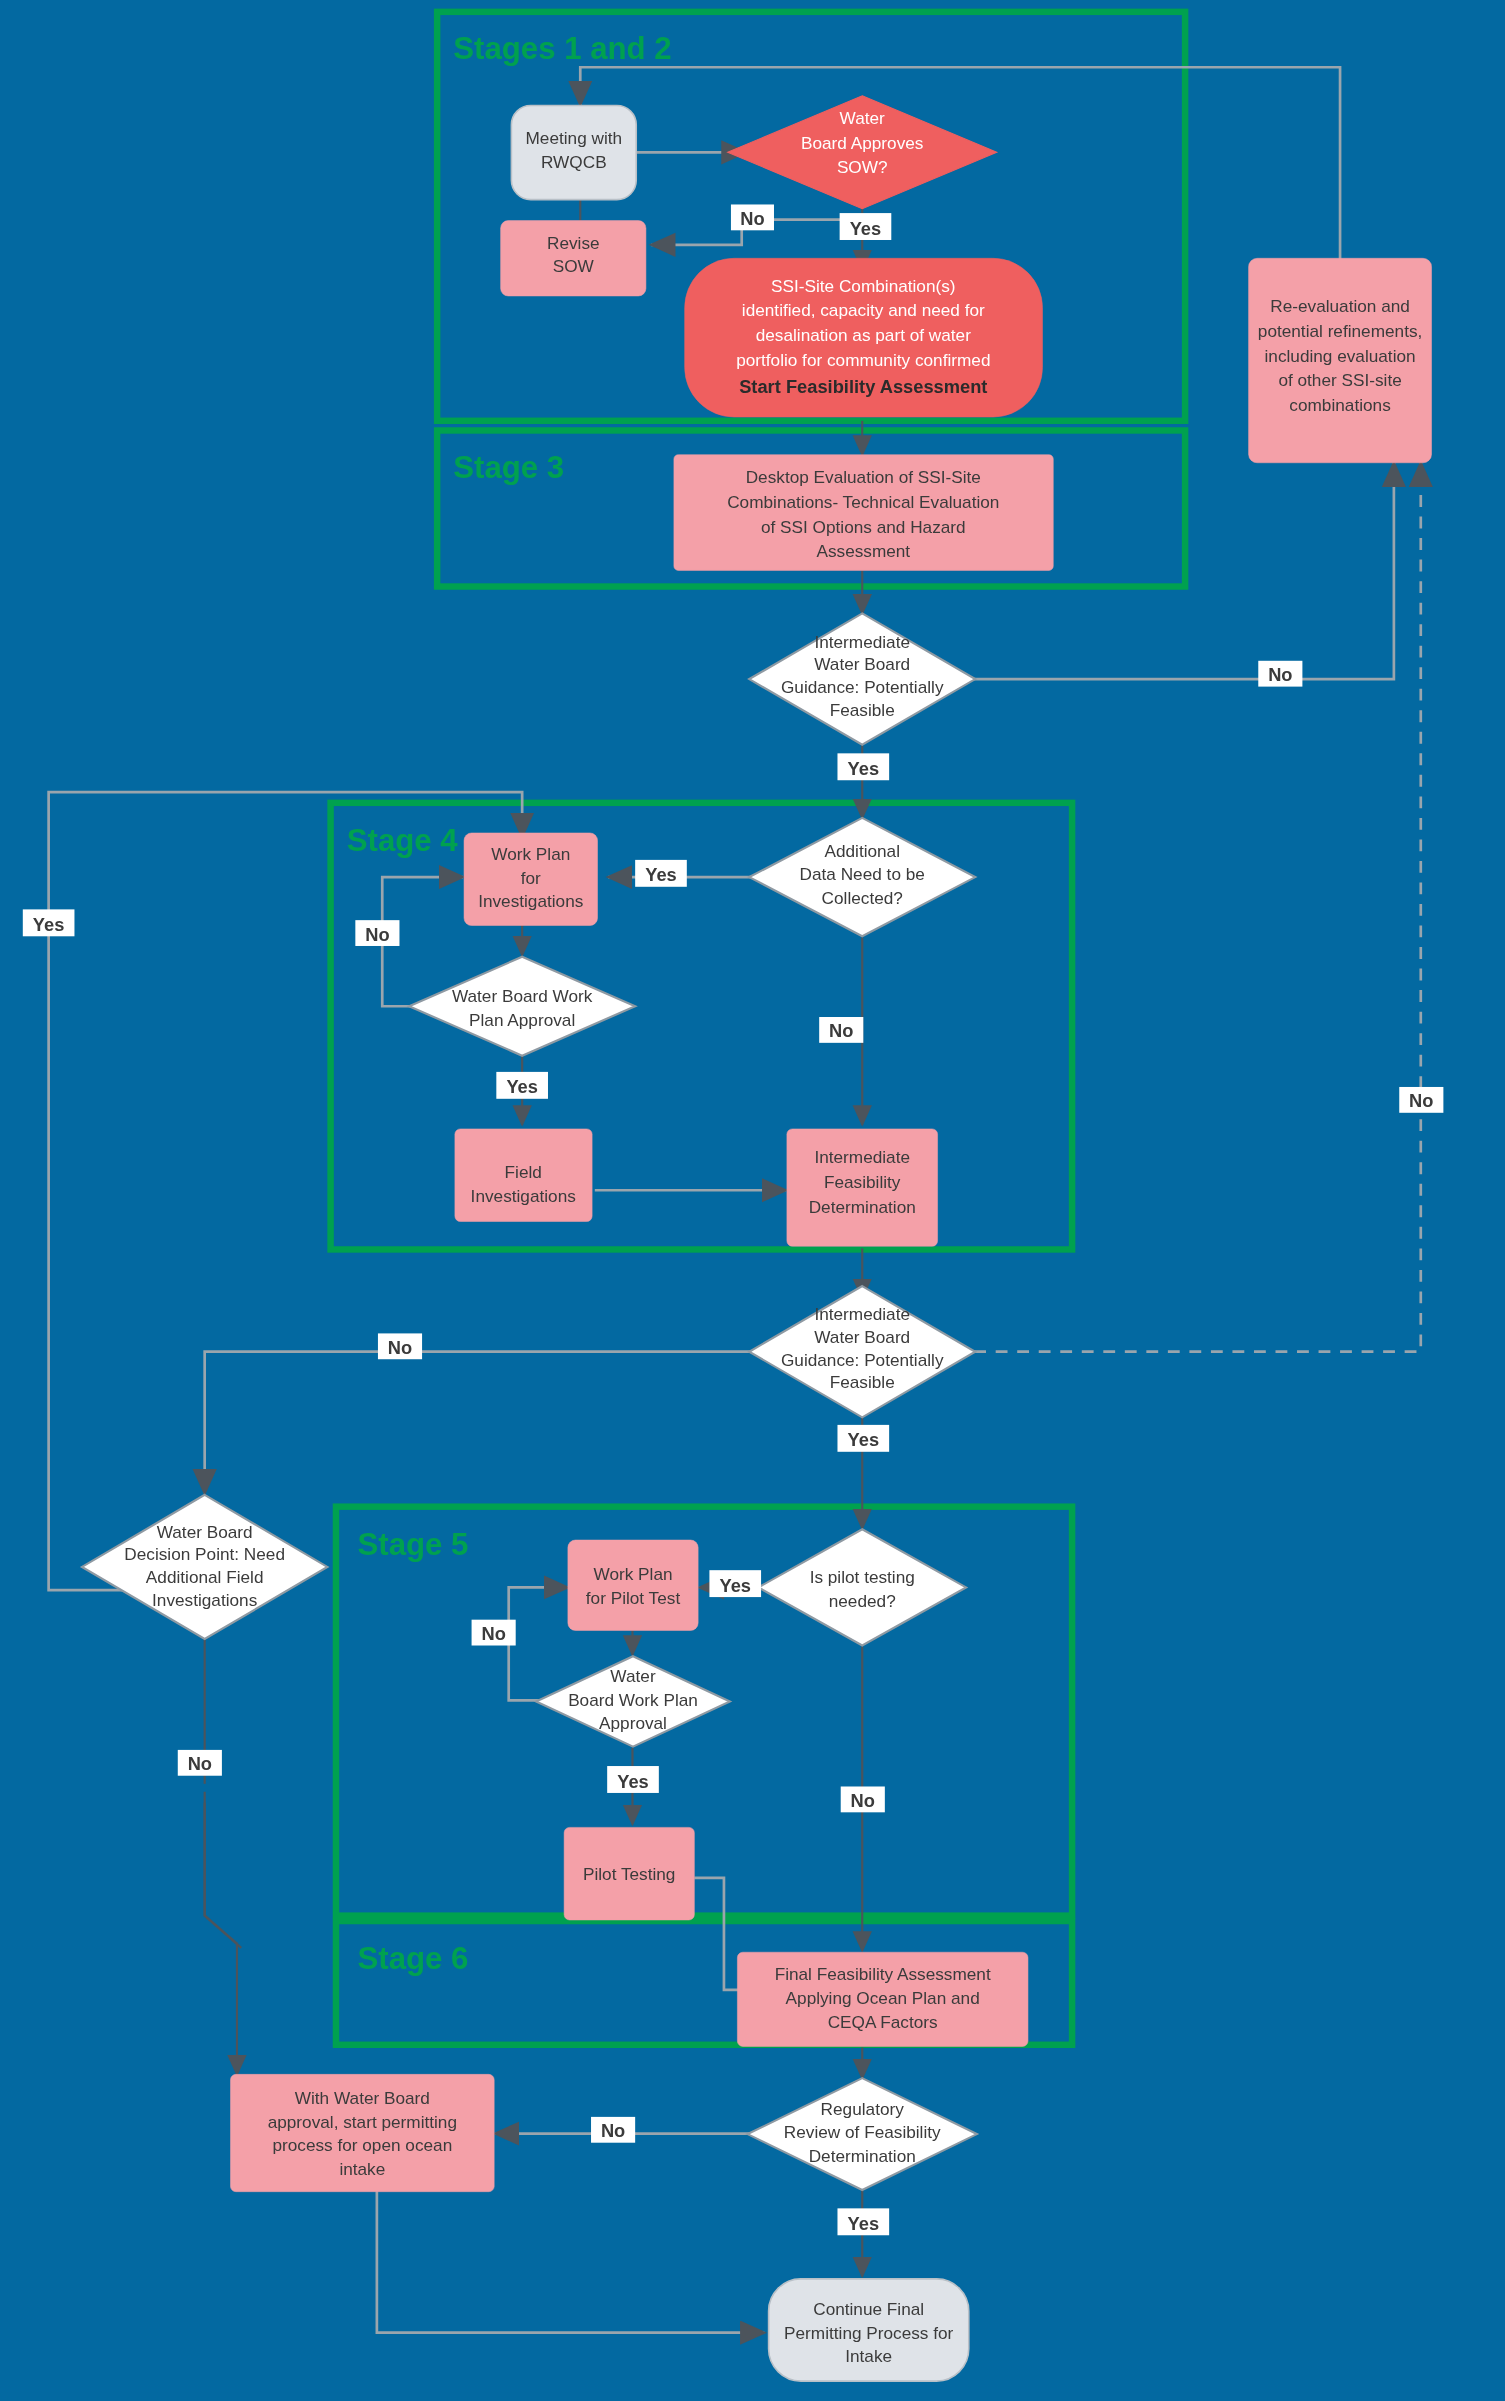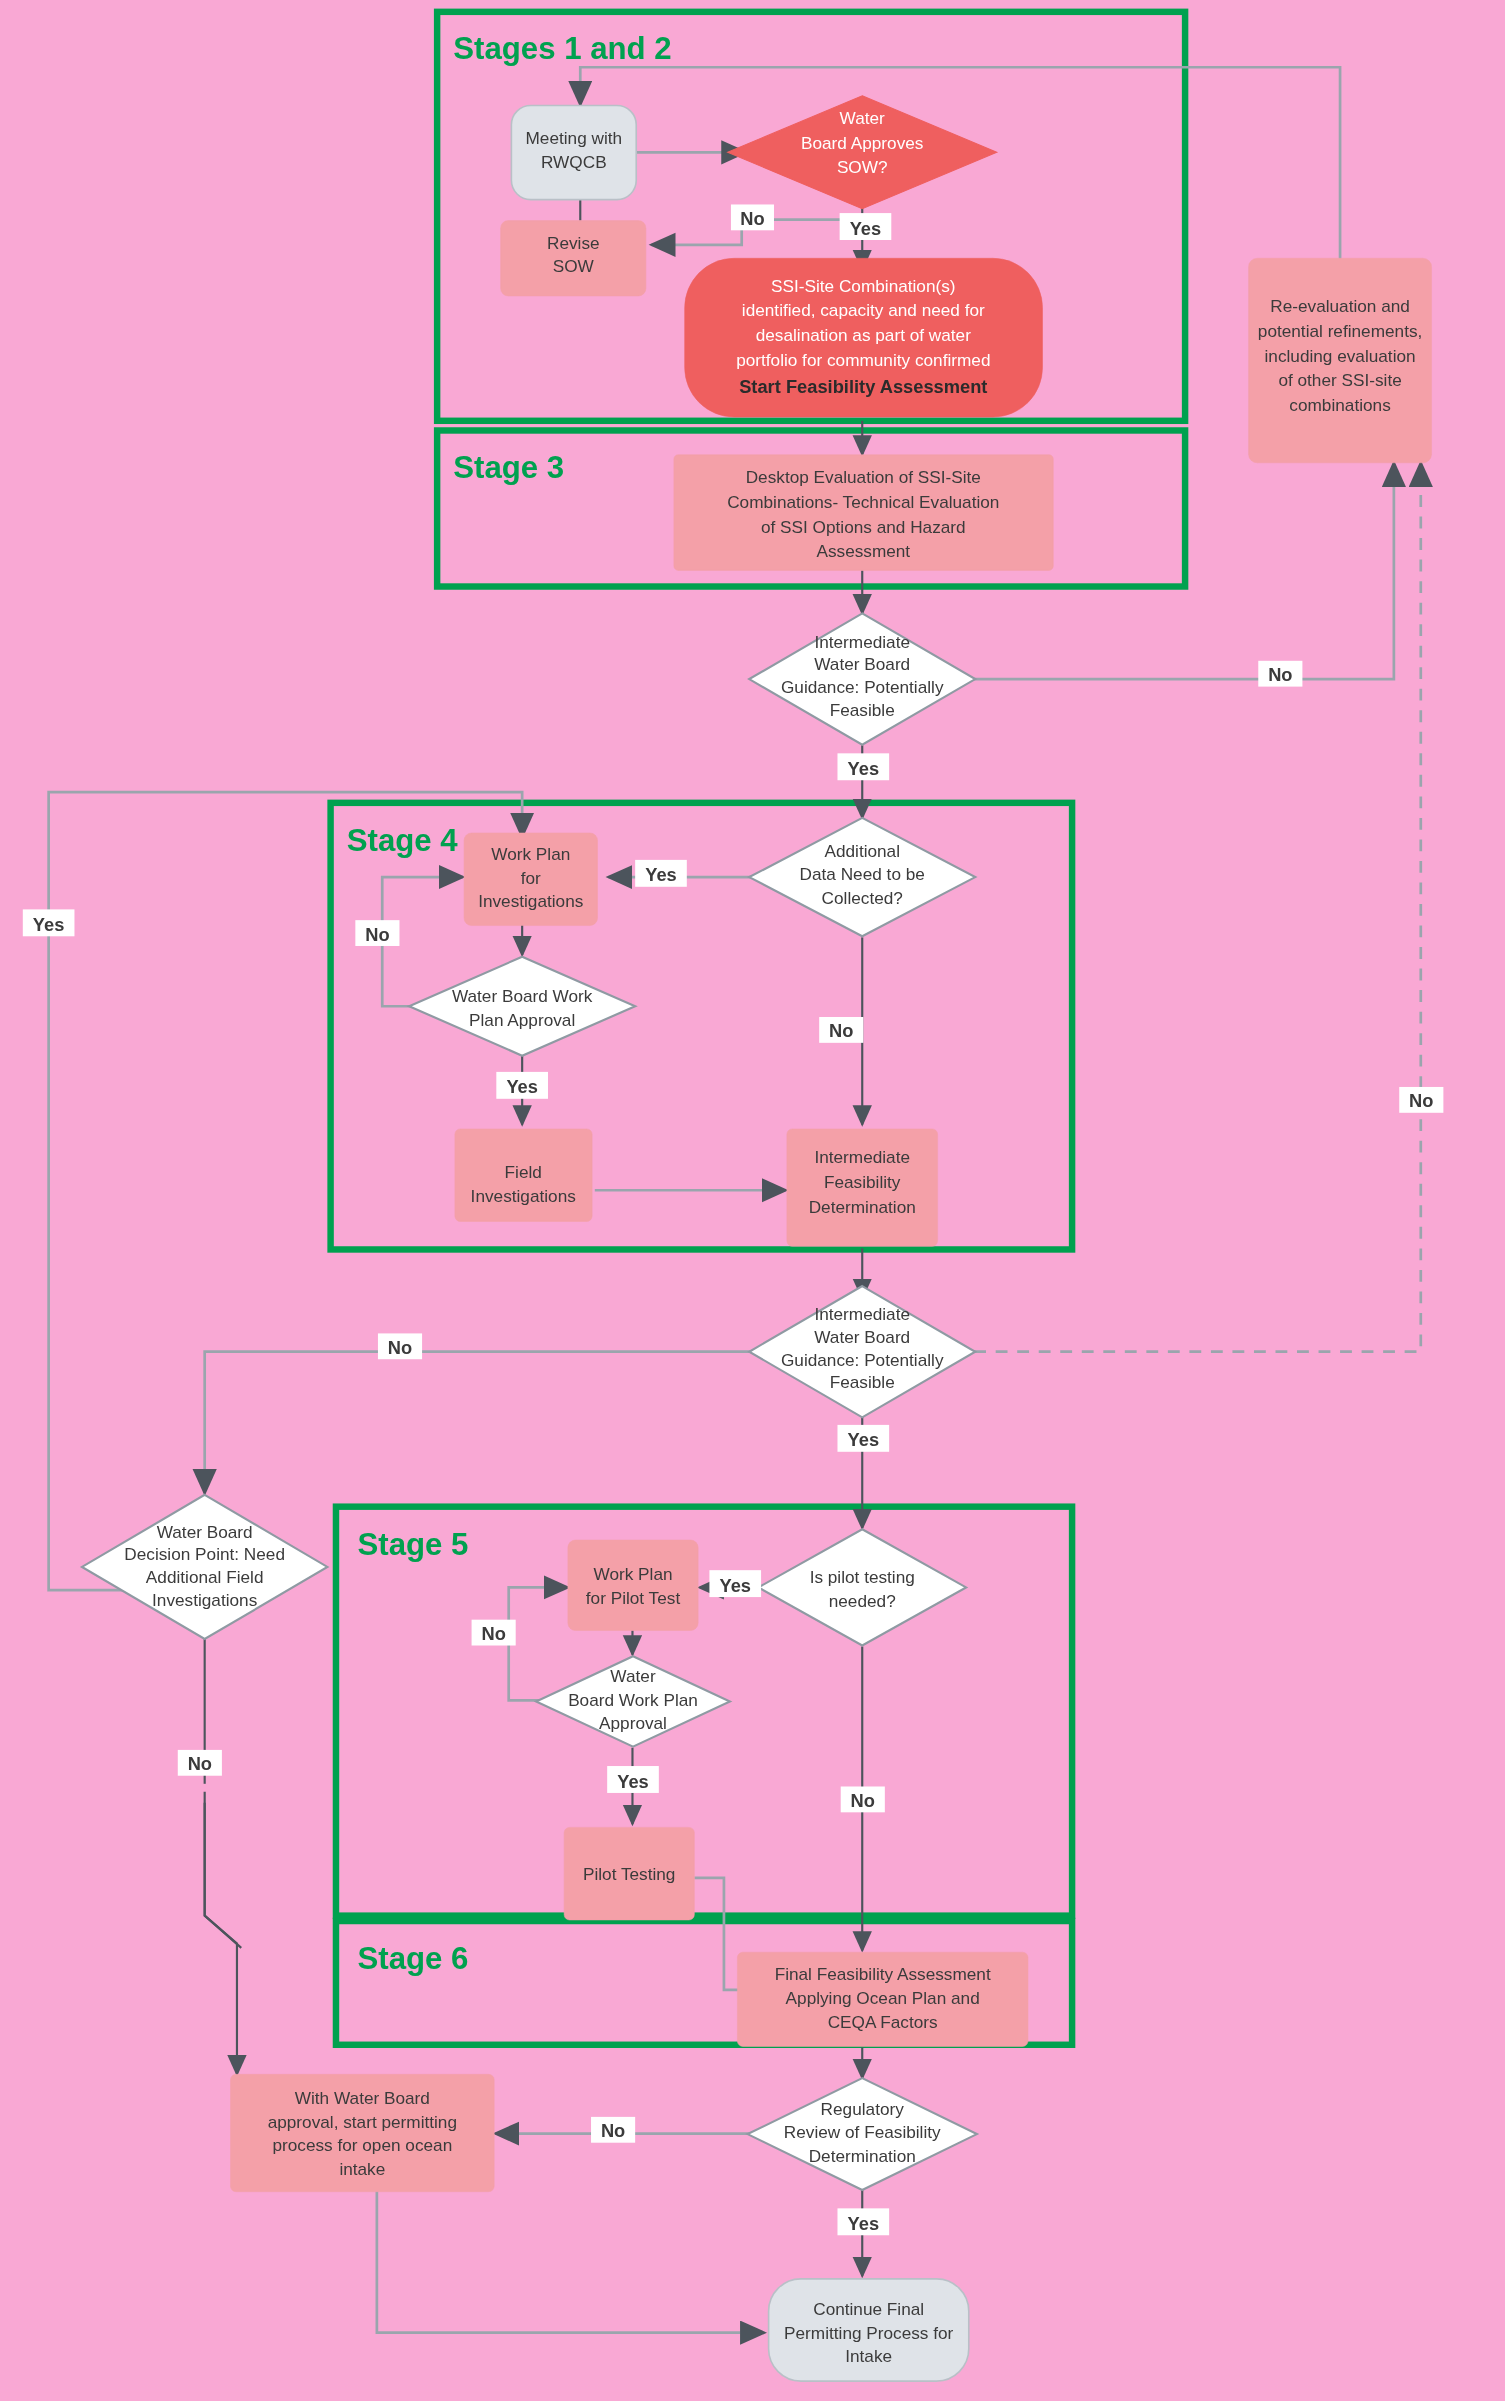--- a/index.html
+++ b/index.html
@@ -7,21 +7,21 @@
     padding: 0;
     background: #ffffff;
   }
   body {
     font-family: "Liberation Sans", sans-serif;
   }
   #diagram-root {
     position: relative;
     width: 1506px;
     height: 2401px;
-    background: #f9a8d4;
+    background: #0369a1;
     overflow: hidden;
   }
   svg.flow {
     position: absolute;
     top: 0;
     left: 0;
     width: 1506px;
     height: 2401px;
   }
   .stage-label {

